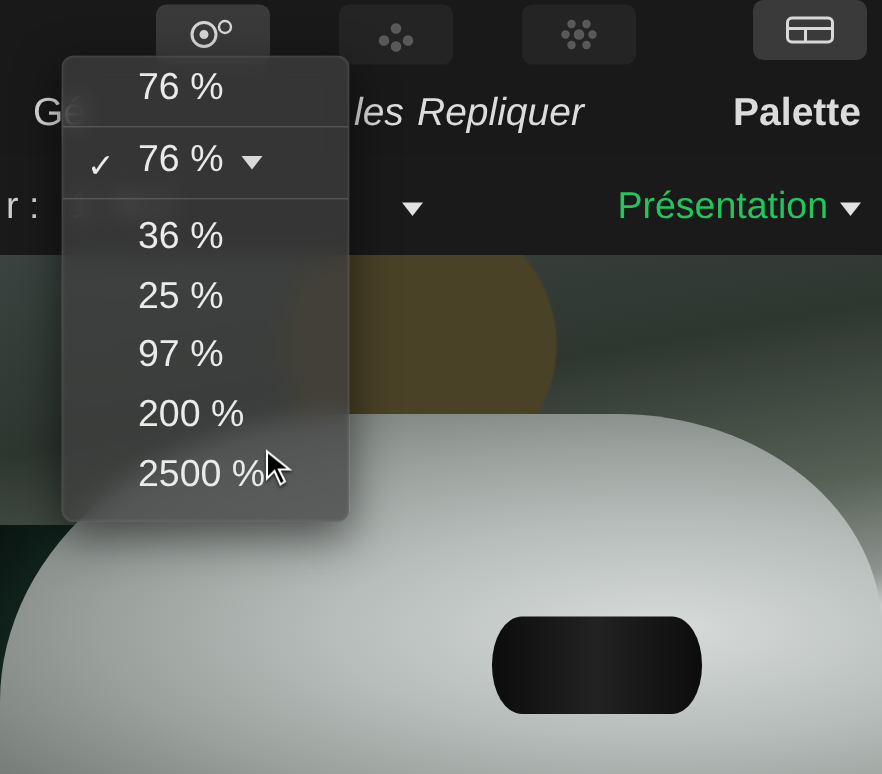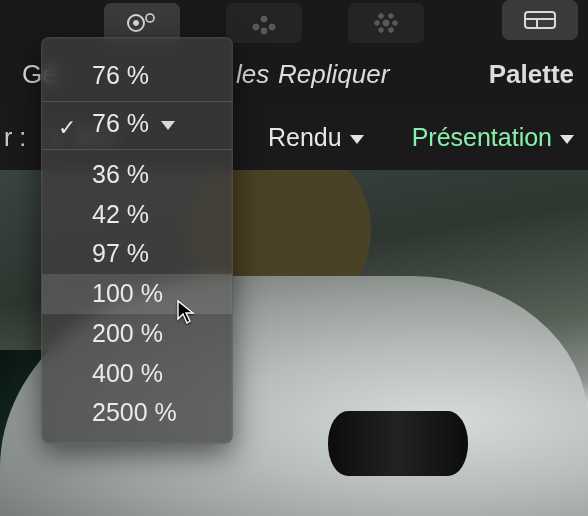--- a/index.html
+++ b/index.html
@@ -116,38 +116,38 @@
   .stepper::after { bottom:1px; border-top:6px solid #cfcfcf; }
 
   .rendu {
     position:absolute; left: 268px;
     display:flex; align-items:center; gap:8px;
     color:#e6e6e6;
   }
   .presentation {
     position:absolute; right: 14px;
     display:flex; align-items:center; gap:8px;
-    color:#86efac;
+    color:#22c55e;
   }
   .chev-down {
     width:0;height:0;border-left:7px solid transparent;border-right:7px solid transparent;border-top:9px solid #e2e2e2;
     margin-top:4px;
   }
 
   
   .menu {
     position: absolute;
     top: 37px; left: 41px;
     width: 192px;
     background: rgba(64,64,64,0.72);
     backdrop-filter: blur(8px);
     border: 1px solid rgba(255,255,255,.07);
     border-radius: 8px;
     box-shadow: 0 10px 30px rgba(0,0,0,.55), inset 0 0 0 1px rgba(255,255,255,.03);
-    padding: 18px 0 10px 0;
+    padding: 1px 0 10px 0;
     color:#eaeaea;
     font-size: 25px;
   }
   .menu hr {
     border:none; border-top:1px solid rgba(255,255,255,.14);
     margin: 5px 0;
   }
   .menu-item {
     position:relative;
     padding: 3px 20px 3px 50px;
@@ -235,21 +235,20 @@
 </div>
 
 <div class="row2">
   <span class="prefix">r :</span>
   <span class="zoom-field">
     <span>1. %</span>
     <span class="stepper"></span>
   </span>
 
   <span class="rendu">
-    <span>Rendu</span>
     <span class="chev-down"></span>
   </span>
 
   <span class="presentation">
     <span>Présentation</span>
     <span class="chev-down"></span>
   </span>
 </div>
 
 <div class="menu">
@@ -258,25 +257,23 @@
   </div>
   <hr>
   <div class="menu-current-row">
     <span class="check">✓</span>
     <span class="val">76 %</span>
     <span class="chev-down"></span>
   </div>
   <hr>
   <div id="zoom-options">
       <div class="menu-item"><span>36 %</span></div>
-      <div class="menu-item"><span>42 %</span></div>
+      <div class="menu-item"><span>25 %</span></div>
       <div class="menu-item"><span>97 %</span></div>
-      <div class="menu-item hovered"><span>100 %</span></div>
       <div class="menu-item"><span>200 %</span></div>
-      <div class="menu-item"><span>400 %</span></div>
       <div class="menu-item"><span>2500 %</span></div>
     </div>
 </div>
 
 <div class="cursor">
   <svg width="26" height="26" viewBox="0 0 26 26">
     <path d="M3 2 L3 20 L8 15 L12 24 L15 22 L11 14 L18 14 Z" fill="#000" stroke="#fff" stroke-width="1.4"></path>
   </svg>
 </div>
 

